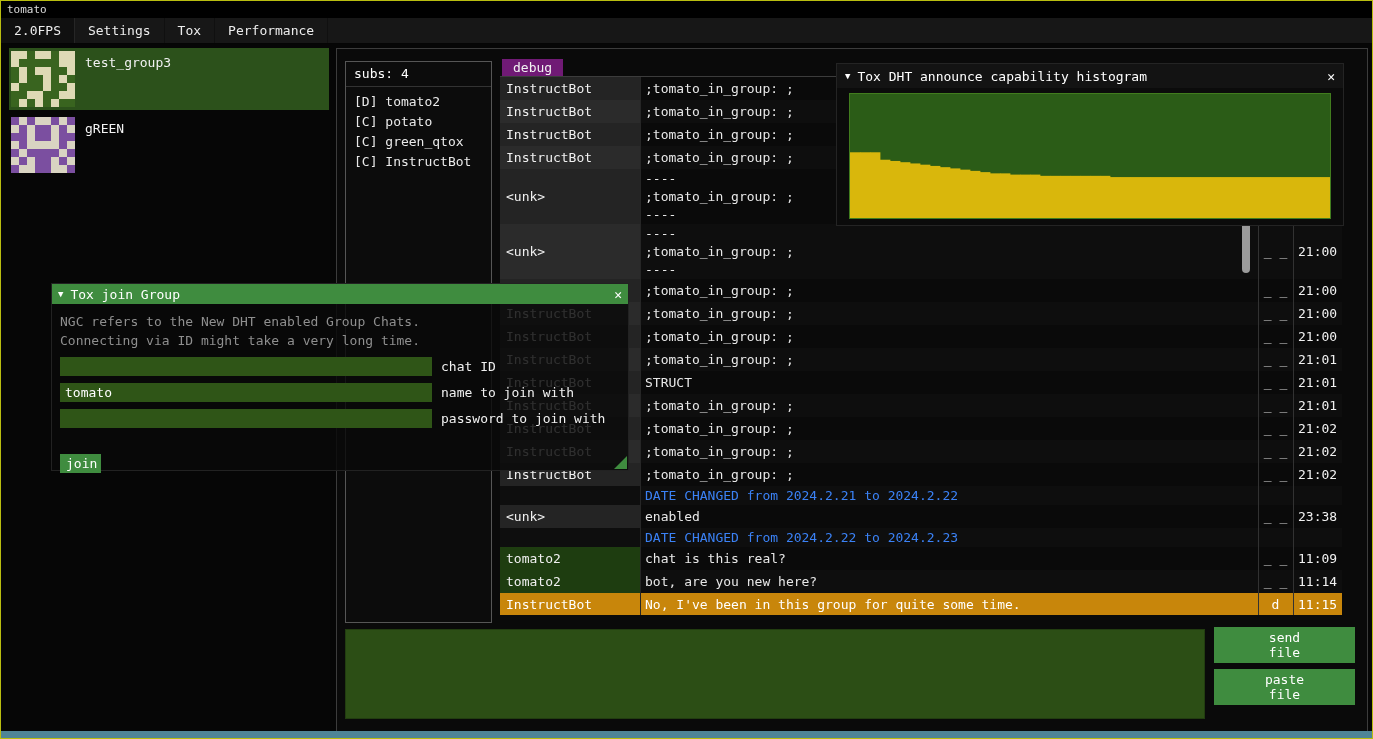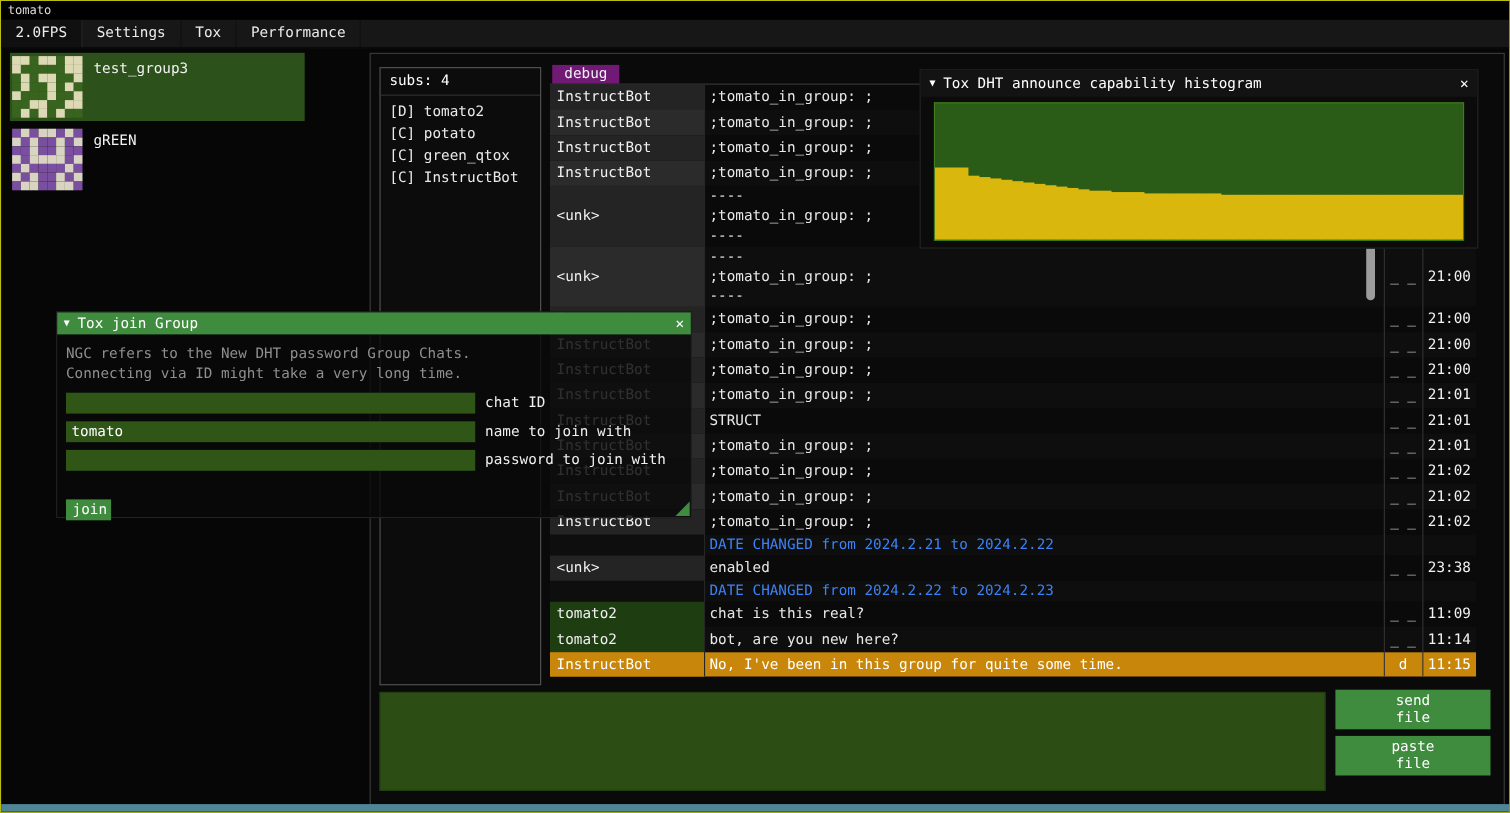--- a/index.html
+++ b/index.html
@@ -8,21 +8,21 @@
     box-sizing:border-box;font-family:"DejaVu Sans Mono",monospace;color:#e8e8e8;overflow:hidden;text-decoration:underline;}
   .titlebar{position:absolute;left:0;top:0;width:100%;height:17px;background:#000;display:flex;
     align-items:center;padding-left:6px;font-size:11px;color:#dcdcdc;box-sizing:border-box;}
   .menubar{position:absolute;left:0;top:17px;width:100%;height:25px;background:#171717;
     border-bottom:1px solid #050505;display:flex;align-items:stretch;font-size:13px;}
   .menu-item{display:flex;align-items:center;padding:0 13px;color:#ececec;}
   .menu-item.fps{background:#101010;border-right:1px solid #262626;}
   .menu-item+.menu-item{border-right:1px solid #101010;}
 
   
-  .group-item{position:absolute;left:8px;width:268px;height:62px;background:transparent;}
+  .group-item{position:absolute;left:8px;width:320px;height:62px;background:transparent;}
   .group-item.selected{background:#2c511b;}
   .avatar{position:absolute;left:2px;top:3px;display:grid;grid-template-columns:repeat(8,8px);grid-auto-rows:8px;}
   .group-label{position:absolute;left:76px;top:7px;font-size:13px;color:#f2f2f2;}
 
   
   .main-panel{position:absolute;left:335px;top:47px;width:1032px;height:684px;border:1px solid #3c3c3c;
     background:#0a0a0a;box-sizing:border-box;z-index:1;}
   .members{position:absolute;left:8px;top:12px;width:147px;height:562px;border:1px solid #565656;
     background:#0c0c0c;box-sizing:border-box;font-size:13px;}
   .members-title{padding:4px 8px 5px 8px;border-bottom:1px solid #333;color:#fff;}
@@ -395,21 +395,21 @@
 file</button>
   </div>
 
   <div class="join-window">
     <div class="w-titlebar">
       <span class="w-collapse">▼</span>
       <span>Tox join Group</span>
       <span class="w-close">✕</span>
     </div>
     <div class="jw-body">
-      <div class="jw-desc">NGC refers to the New DHT password Group Chats.</div>
+      <div class="jw-desc">NGC refers to the New DHT enabled Group Chats.</div>
       <div class="jw-desc">Connecting via ID might take a very long time.</div>
       <div class="jw-field">
         <input class="jw-input" value="" style="">
         <span class="jw-label">chat ID</span>
       </div>
       <div class="jw-field">
         <input class="jw-input" value="tomato" style="">
         <span class="jw-label">name to join with</span>
       </div>
       <div class="jw-field">

